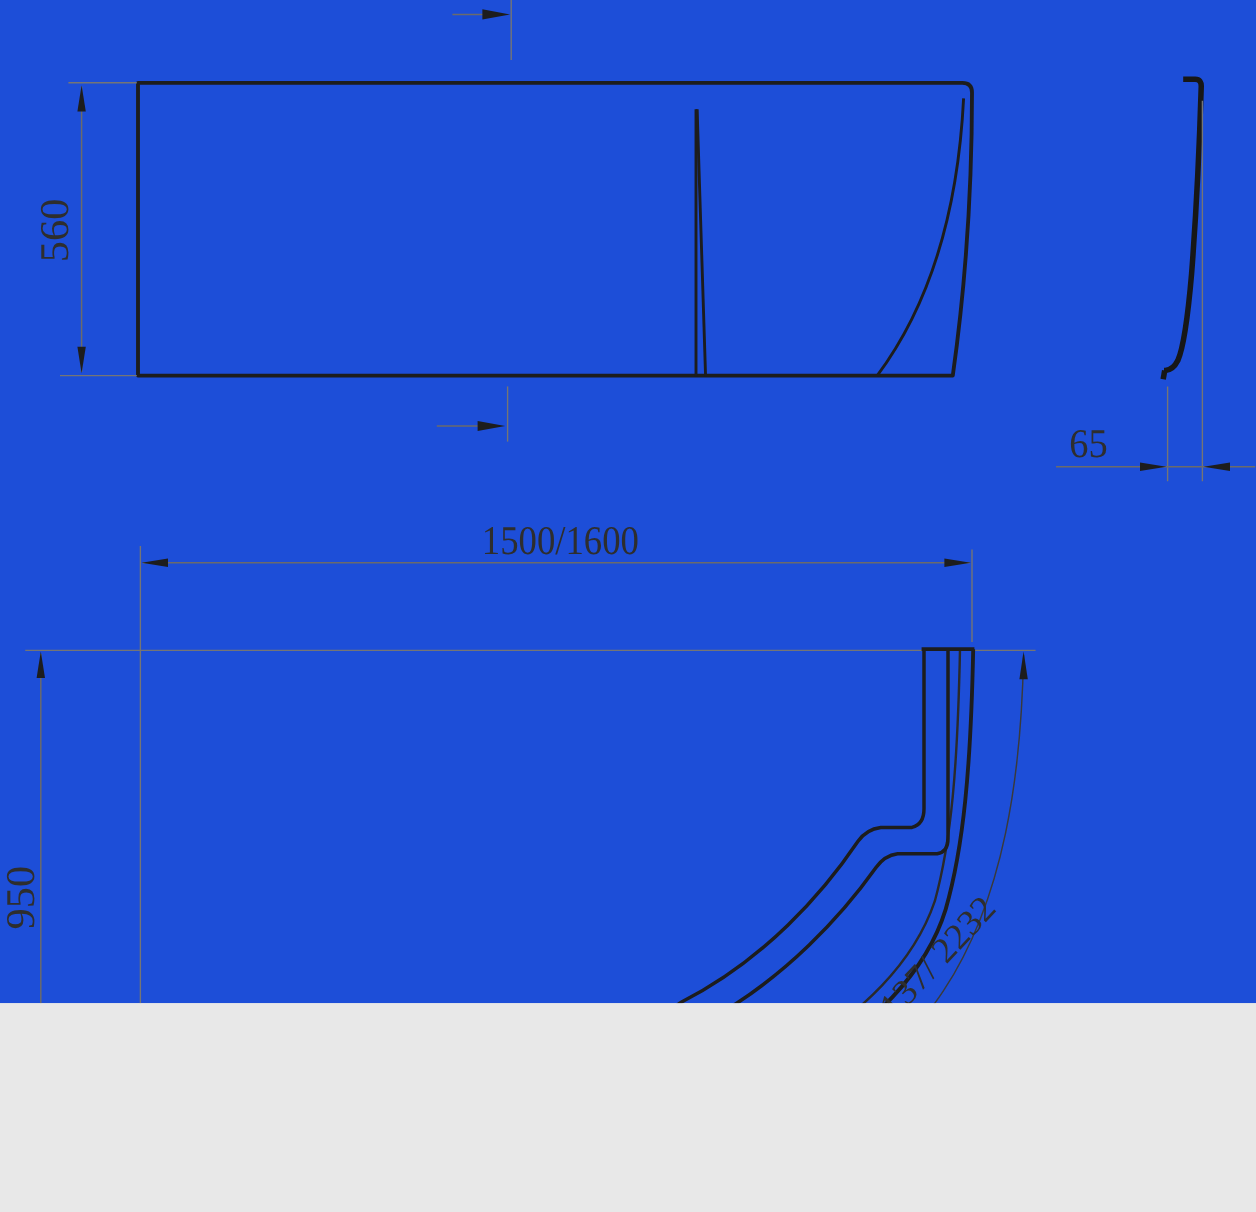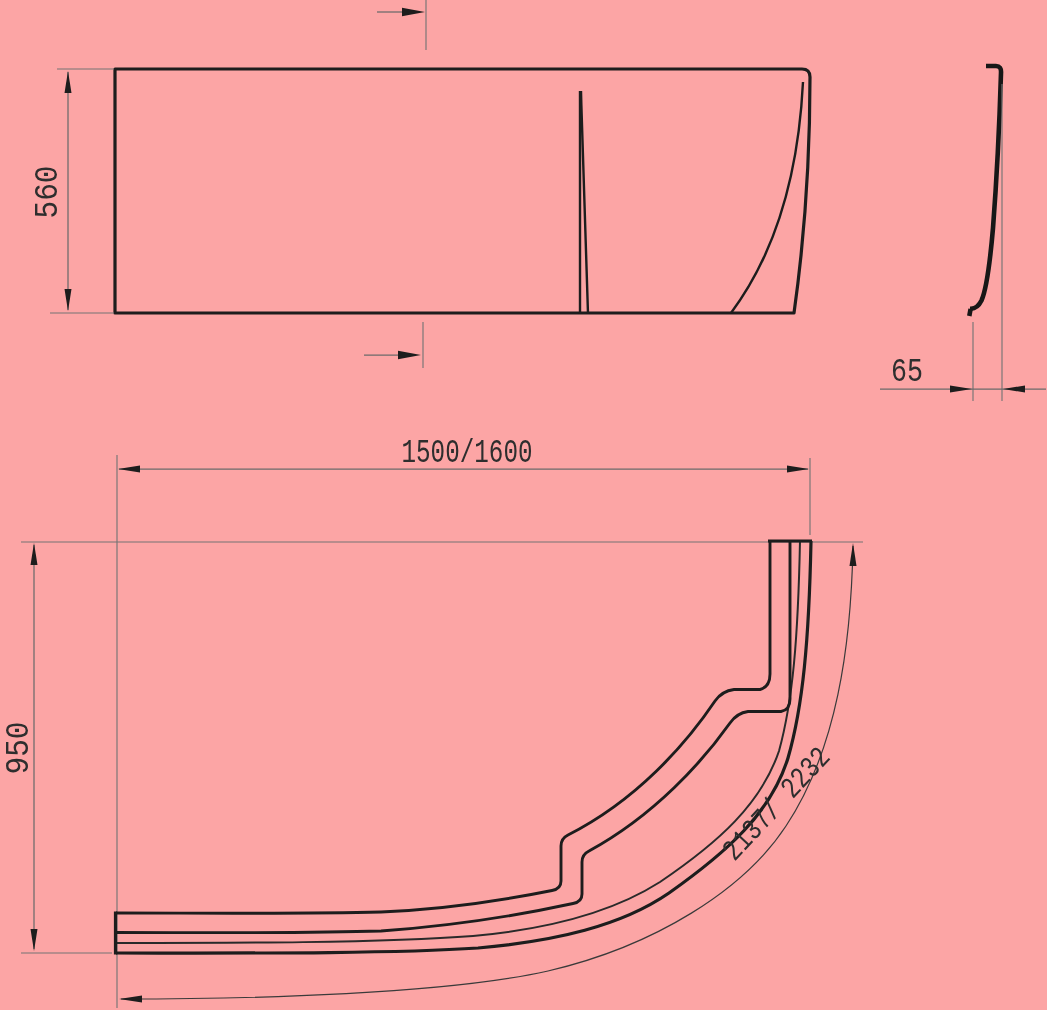--- a/index.html
+++ b/index.html
@@ -1,18 +1,18 @@
 <!DOCTYPE html>
 <html><head>
 <meta charset="utf-8">
 <style>
   html,body{margin:0;padding:0;background:#e8e8e8;}
   .sheet{
-    width:1047px;height:1010px;background:#fca5a5;position:relative;
-    font-family:Liberation Mono, monospace;overflow:hidden;
+    width:1047px;height:836px;background:#1d4ed8;position:relative;
+    font-family:Liberation Serif, serif;overflow:hidden;
   }
   svg{display:block;}
   text{fill:#2e2e2e;}
   .dim-text{font-size:34px;letter-spacing:0px;}
   .arc-text{font-size:30px;}
   .outline{stroke:#1d1d1d;stroke-width:3.2;fill:none;stroke-linejoin:round;}
   .outline-med{stroke:#1d1d1d;stroke-width:2.9;fill:none;stroke-linejoin:round;}
   .inner-thin{stroke:#2a2a2a;stroke-width:2;fill:none;}
   .crease{stroke:#1d1d1d;stroke-width:2.4;fill:none;}
   .profile{stroke:#171717;stroke-width:4.6;fill:none;stroke-linejoin:round;}

